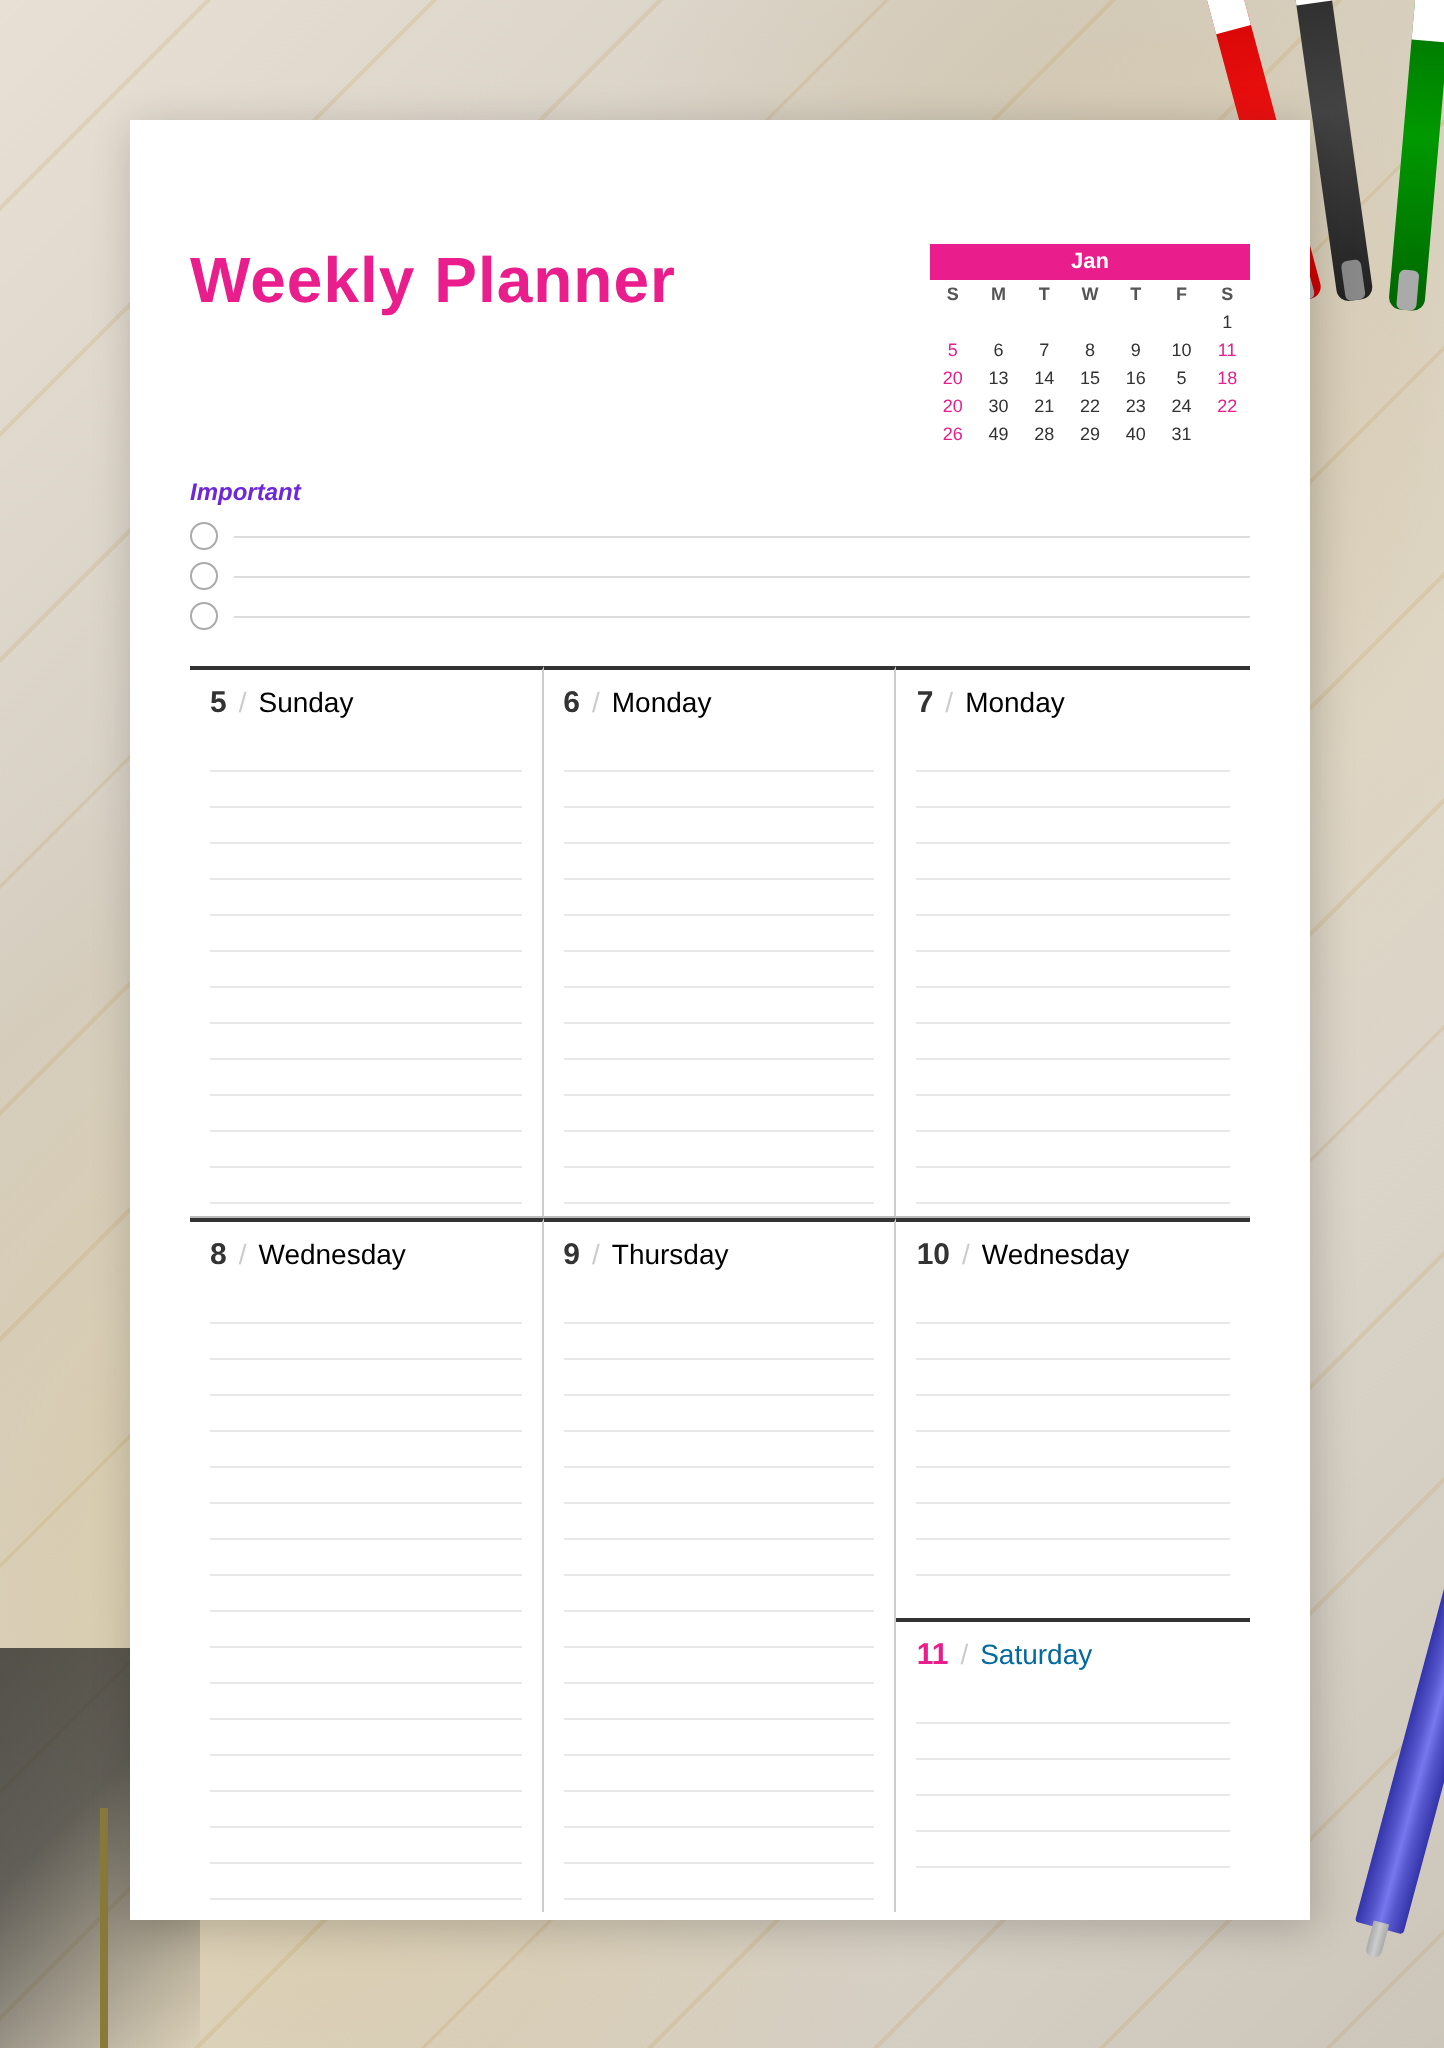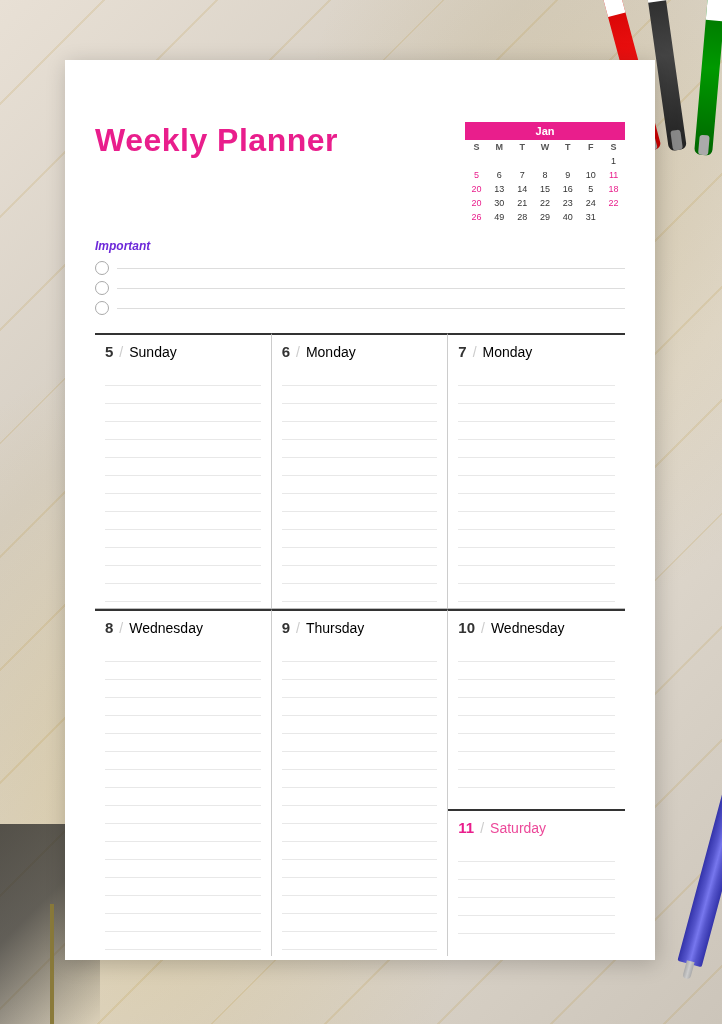--- a/index.html
+++ b/index.html
@@ -321,21 +321,21 @@
       font-size: 14px;
     }
 
     .day-name {
       font-size: 14px;
       color: #000000;
       font-weight: normal;
     }
 
     .day-name.saturday {
-      color: #ec4899;
+      color: #0369a1;
     }
 
     .day-lines {
       display: flex;
       flex-direction: column;
       gap: 0;
     }
 
     .day-line {
       height: 18px;

